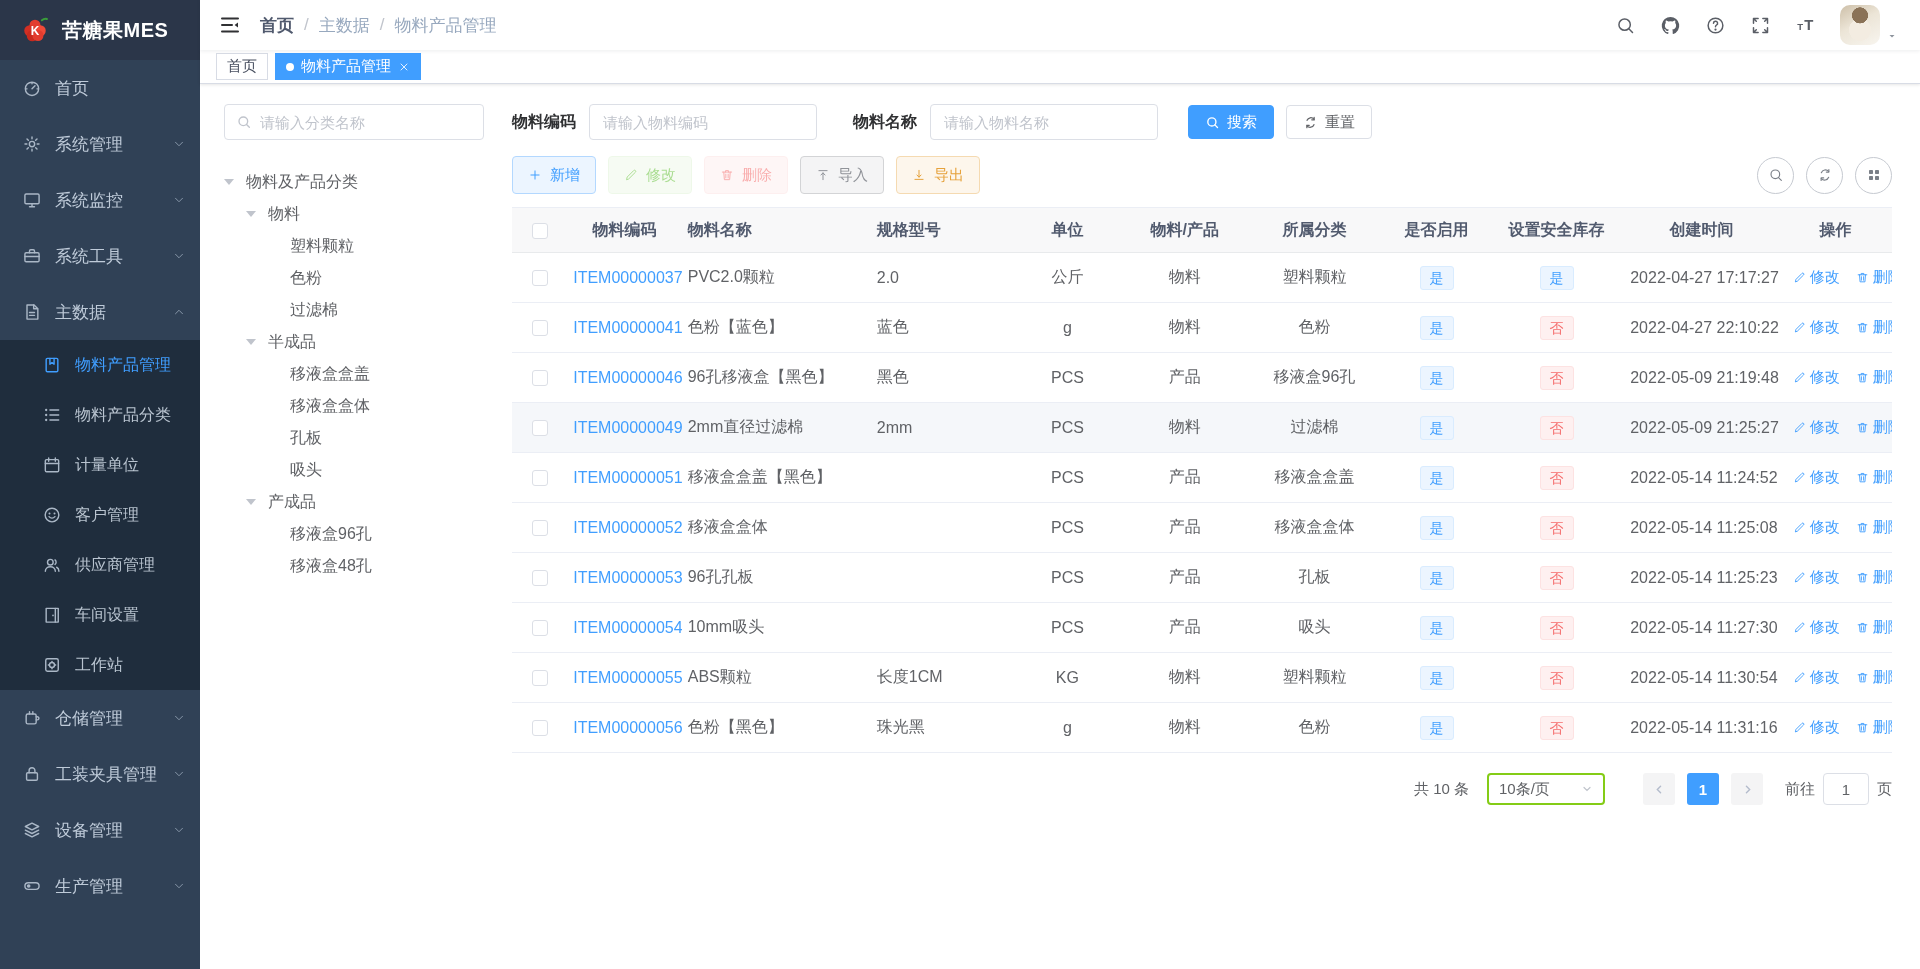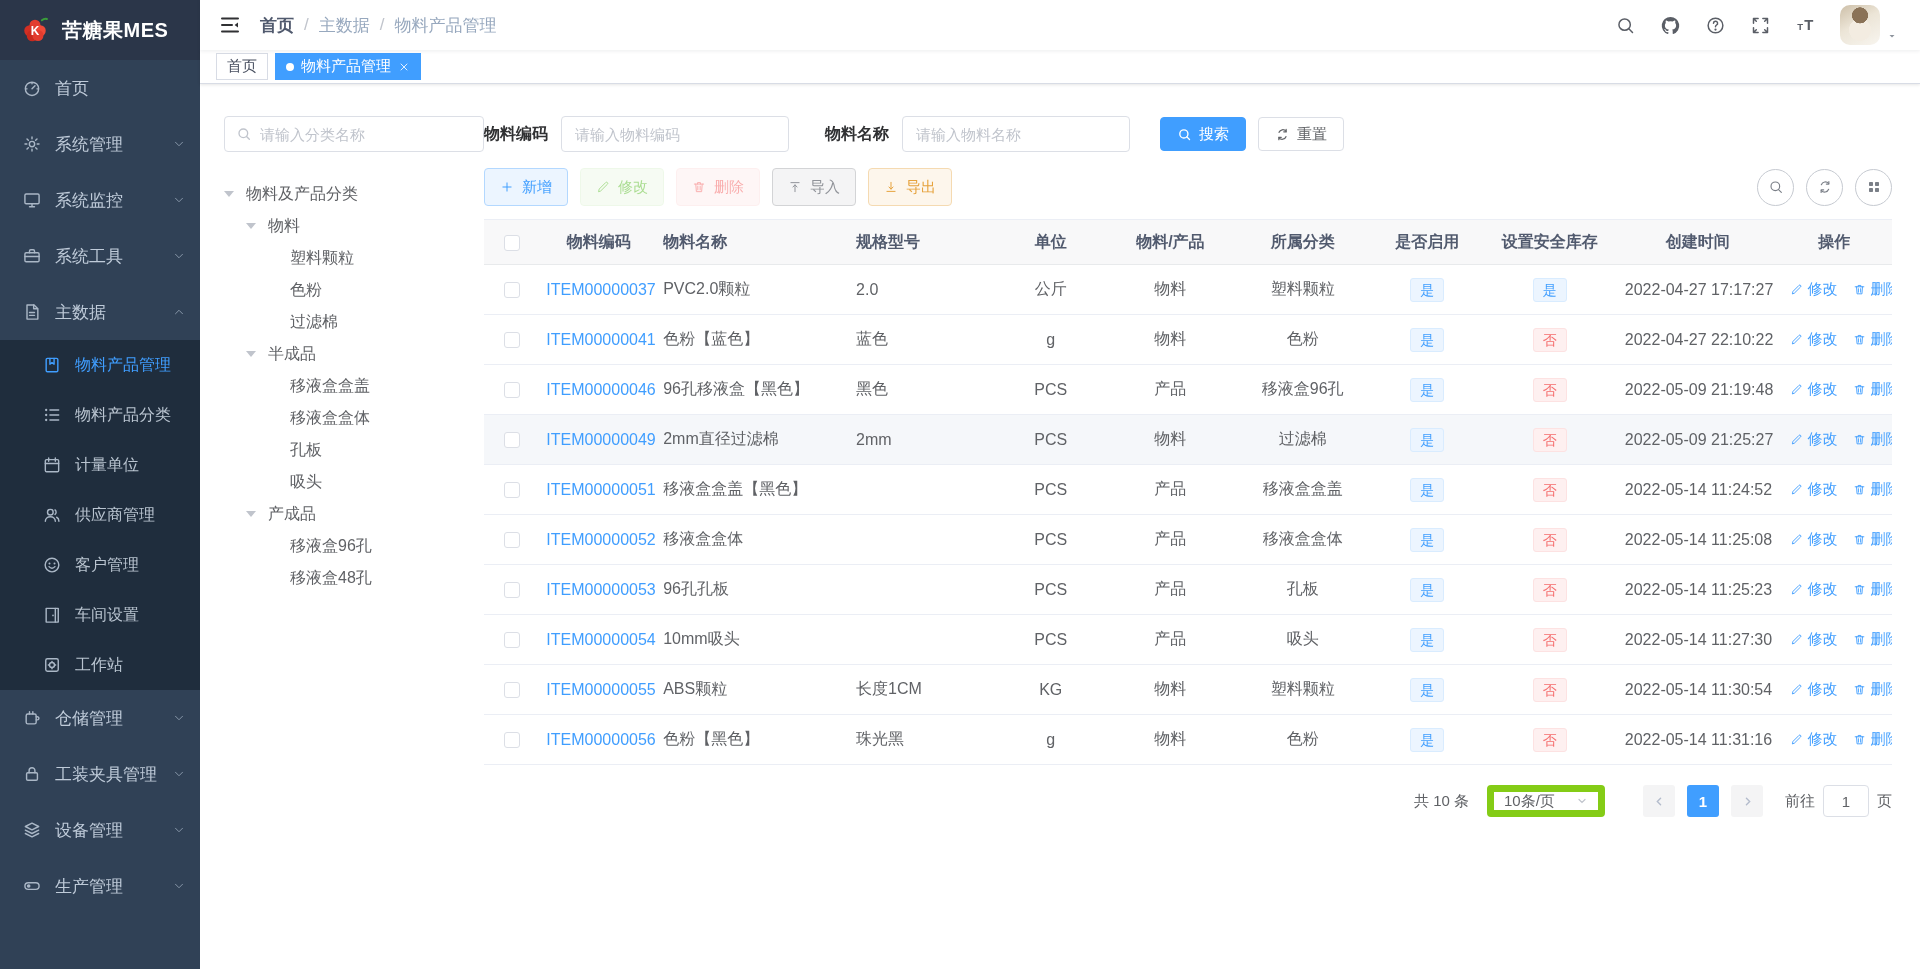--- a/index.html
+++ b/index.html
@@ -46,21 +46,21 @@
   .tags-bar { height:34px; display:flex; align-items:center; gap:7px; padding:0 16px;
     background:#fff; border-bottom:1px solid #d8dce5; box-shadow:0 1px 3px rgba(0,0,0,.10);
     position:relative; z-index:2; }
   .tag { height:27px; display:inline-flex; align-items:center; gap:7px; padding:0 10px;
     border:1px solid #d8dce5; background:#fff; color:#495060; font-size:15px; cursor:pointer; }
   .tag.active { background:#409eff; border-color:#409eff; color:#fff; }
   .tag .dot { width:8px; height:8px; border-radius:50%; background:#fff; }
   .tag .tag-close { width:12px; height:12px; }
 
   
-  .content { flex:1; display:flex; padding:32px 28px 0 24px; background:#fff; min-height:0; }
+  .content { flex:1; display:flex; gap:28px; padding:20px 28px 0 24px; background:#fff; min-height:0; }
   .left-panel { width:260px; flex-shrink:0; }
   .cat-search { height:36px; border:1px solid #dcdfe6; border-radius:4px; display:flex;
     align-items:center; gap:8px; padding:0 11px; color:#c0c4cc; background:#fff; }
   .cat-search .icon { width:16px; height:16px; }
   .cat-search input { border:none; outline:none; flex:1; font-size:15px; color:#606266;
     font-family:inherit; background:transparent; }
   .cat-search input::placeholder { color:#c0c4cc; }
   .tree { margin-top:26px; }
   .tree-node { height:32px; display:flex; align-items:center; font-size:16px; color:#606266; cursor:pointer; }
   .tree-caret { width:22px; display:flex; justify-content:flex-start; align-items:center; flex-shrink:0; }
@@ -111,21 +111,21 @@
     border:1px solid; }
   .badge-yes { background:#ecf5ff; border-color:#d9ecff; color:#409eff; }
   .badge-no  { background:#fef0f0; border-color:#fde2e2; color:#f56c6c; }
   .action-link { color:#409eff; font-size:15px; display:inline-flex; align-items:center; gap:4px;
     margin:0 8px; cursor:pointer; white-space:nowrap; }
   .action-link .icon { width:13px; height:13px; }
 
   .pagination { display:flex; align-items:center; justify-content:flex-end; gap:12px;
     margin-top:20px; font-size:15px; color:#606266; }
   .pg-total { margin-right:6px; }
-  .page-size { width:118px; height:32px; border:7px solid #84cc16; border-radius:4px; background:#fff;
+  .page-size { width:118px; height:32px; border:2px solid #84cc16; border-radius:4px; background:#fff;
     display:flex; align-items:center; justify-content:space-between; padding:0 10px; cursor:pointer; }
   .page-size .icon { width:12px; height:12px; color:#c0c4cc; }
   .pg-gap { width:14px; }
   .page-btn { min-width:32px; height:32px; border-radius:3px; background:#f4f4f5; color:#b4bccc;
     display:flex; align-items:center; justify-content:center; cursor:pointer; }
   .page-btn .icon { width:13px; height:13px; }
   .page-num { min-width:32px; height:32px; border-radius:3px; display:flex; align-items:center;
     justify-content:center; cursor:pointer; font-weight:700; }
   .page-num.active { background:#409eff; color:#fff; }
   .goto { display:flex; align-items:center; gap:8px; margin-left:10px; }
@@ -243,36 +243,36 @@
               <svg viewBox="0 0 24 24" fill="none" stroke="currentColor" stroke-width="1.7" stroke-linecap="round" stroke-linejoin="round">
                 <rect x="4" y="5.5" width="16" height="14.5" rx="1.5"></rect>
                 <path d="M8 3.5v4M16 3.5v4M4 10.2h16"></path>
               </svg>
             </span>
             <span class="mi-label">计量单位</span>
           </div>
           <div class="menu-item">
             <span class="icon mi-icon">
               <svg viewBox="0 0 24 24" fill="none" stroke="currentColor" stroke-width="1.7" stroke-linecap="round" stroke-linejoin="round">
+                <circle cx="12" cy="12" r="8.2"></circle>
+                <path d="M9 10.3h.01M15 10.3h.01" stroke-width="2.4"></path>
+                <path d="M8.5 14c1 1.2 2.2 1.8 3.5 1.8s2.5-.6 3.5-1.8"></path>
+              </svg>
+            </span>
+            <span class="mi-label">客户管理</span>
+          </div>
+          <div class="menu-item">
+            <span class="icon mi-icon">
+              <svg viewBox="0 0 24 24" fill="none" stroke="currentColor" stroke-width="1.7" stroke-linecap="round" stroke-linejoin="round">
                 <circle cx="10" cy="8.6" r="3.4"></circle>
                 <path d="M4 19.5c0-3.3 2.7-5.4 6-5.4s6 2.1 6 5.4"></path>
                 <path d="M15.6 5.9a3.4 3.4 0 0 1 0 5.4M17.6 14.7c1.7.9 2.7 2.6 2.7 4.8"></path>
               </svg>
             </span>
             <span class="mi-label">供应商管理</span>
-          </div>
-          <div class="menu-item">
-            <span class="icon mi-icon">
-              <svg viewBox="0 0 24 24" fill="none" stroke="currentColor" stroke-width="1.7" stroke-linecap="round" stroke-linejoin="round">
-                <circle cx="12" cy="12" r="8.2"></circle>
-                <path d="M9 10.3h.01M15 10.3h.01" stroke-width="2.4"></path>
-                <path d="M8.5 14c1 1.2 2.2 1.8 3.5 1.8s2.5-.6 3.5-1.8"></path>
-              </svg>
-            </span>
-            <span class="mi-label">客户管理</span>
           </div>
           <div class="menu-item">
             <span class="icon mi-icon">
               <svg viewBox="0 0 24 24" fill="none" stroke="currentColor" stroke-width="1.7" stroke-linecap="round" stroke-linejoin="round">
                 <rect x="5" y="4" width="11" height="16.5"></rect>
                 <path d="M16 4h3.5v16.5H16"></path>
                 <circle cx="13.2" cy="12.5" r="1" fill="currentColor" stroke="none"></circle>
               </svg>
             </span>
             <span class="mi-label">车间设置</span>

